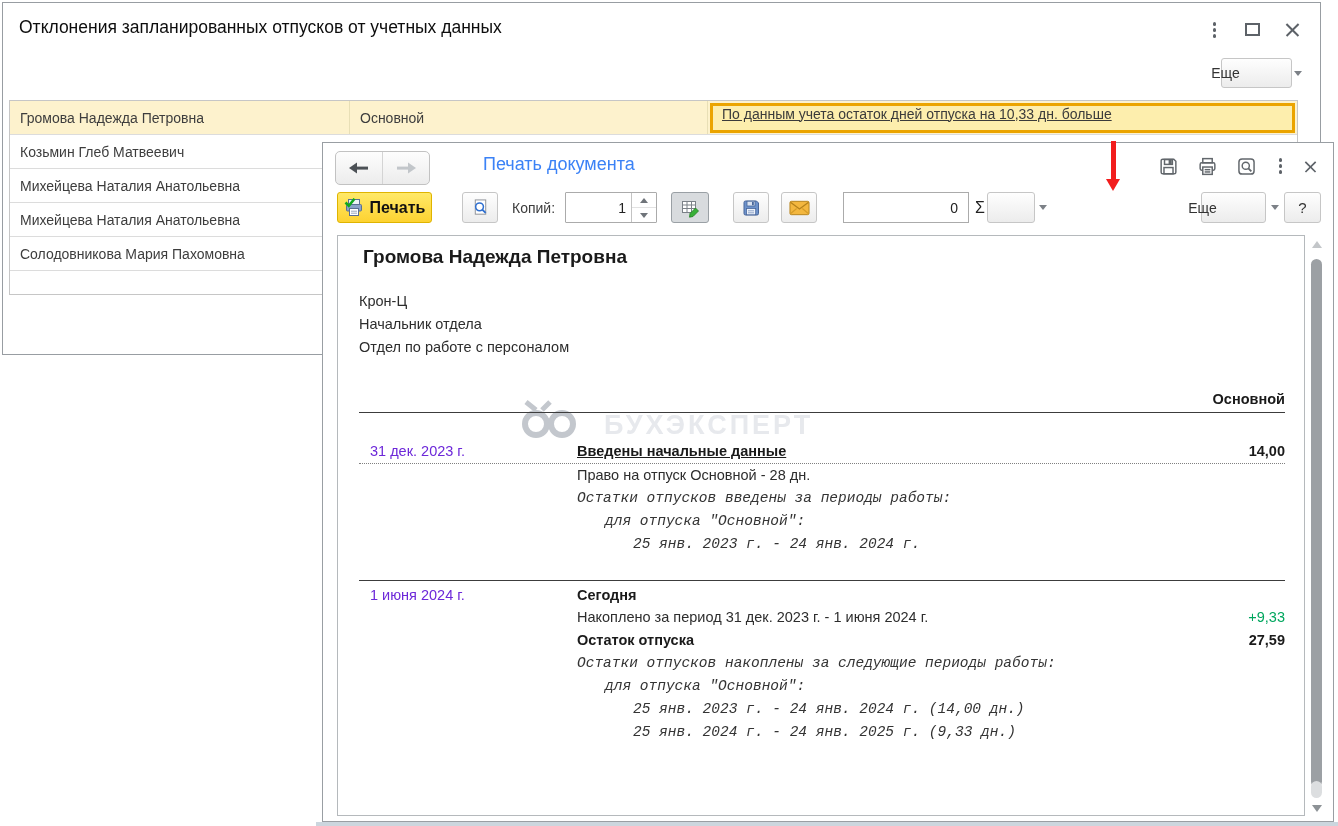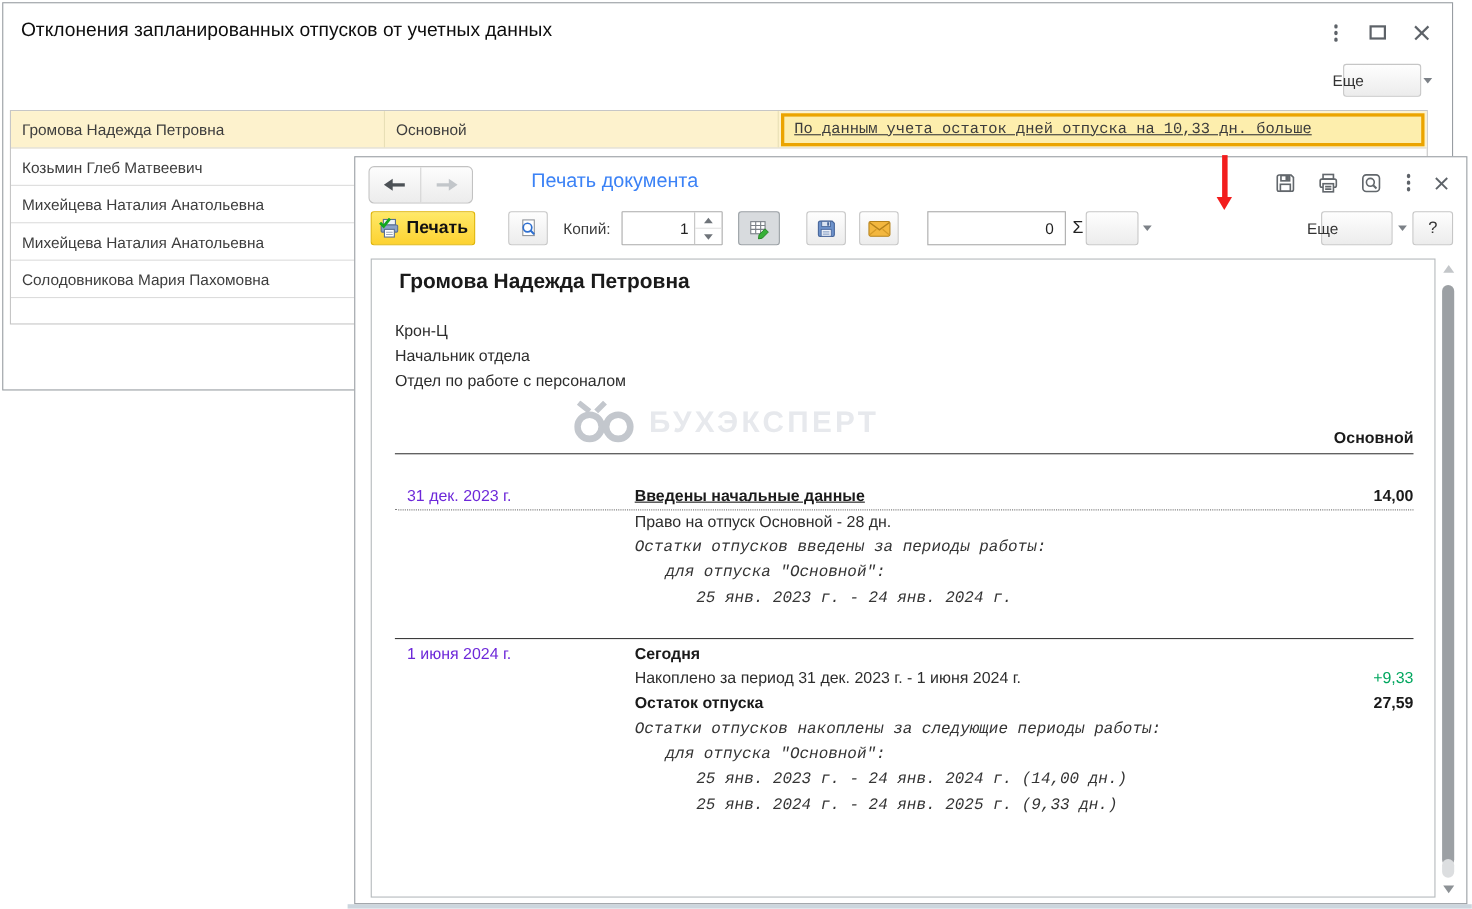--- a/index.html
+++ b/index.html
@@ -29,22 +29,22 @@
   
   .mw-table { position:absolute; left:6px; top:97px; width:1289px; border:1px solid #c6c6c6; background:#fff; }
   .trow { display:flex; height:34px; align-items:center; border-bottom:1px solid #dcdcdc;
           font-size:14px; color:#3d3d3d; }
   .trow:last-child { border-bottom:none; height:23px; }
   .c1 { width:340px; padding-left:10px; align-self:stretch; display:flex; align-items:center; }
   .c2 { width:358px; padding-left:10px; align-self:stretch; display:flex; align-items:center; }
   .c3 { flex:1; align-self:stretch; display:flex; align-items:center; }
   .trow.selected { background:#fdf2cd; }
   .trow.selected .c1,.trow.selected .c2 { border-right:1px solid #e8dfb6; }
-  .link-cell { margin:1px 2px; flex:1; height:30px; display:flex; align-items:center;
-               border:3px solid #eba400; background:#fdeead; padding:0 9px;font-family:Liberation Mono, monospace; }
+  .link-cell { margin:1px 2px; flex:1; height:30px; display:flex; align-items:flex-start;
+               border:3px solid #eba400; background:#fdeead; padding:0 9px; }
   .link-cell span { text-decoration:underline; color:#3b3b3b; cursor:pointer; }
 
   
   .dialog { position:absolute; left:322px; top:142px; width:1012px; height:680px;
             background:#fff; border:1px solid #999ea3; z-index:10; }
   .nav-group { position:absolute; left:12px; top:8px; width:95px; height:34px;
                border:1px solid #c2c2c2; border-radius:5px; display:flex;
                background:linear-gradient(#fdfdfd,#ececec); overflow:hidden; }
   .nav-seg { flex:1; display:flex; align-items:center; justify-content:center; cursor:pointer; }
   .nav-seg:first-child { border-right:1px solid #d4d4d4; }
@@ -82,21 +82,21 @@
   .help-btn { left:961px; width:37px; font-size:15px; }
 
   
   .viewport { position:absolute; left:14px; top:92px; width:968px; height:581px;
               border:1px solid #b5b9bc; background:#fff; overflow:hidden; }
   .doc { position:relative; width:100%; height:100%; padding:8px 19px 0 21px;
          font-size:14.5px; color:#2d2d2d; line-height:23px; }
   .doc-h1 { font-size:19px; font-weight:bold; color:#1a1a1a; margin:1px 0 21px 4px; line-height:24px; }
   .right-head { text-align:right; font-weight:bold; margin-top:29px; line-height:22px; color:#1a1a1a; }
   .hline { border-bottom:1px solid #3c3c3c; margin-top:2px; }
-  .watermark { position:absolute; left:184px; top:128px; display:flex; align-items:center; gap:10px;
+  .watermark { position:absolute; left:184px; top:164px; display:flex; align-items:flex-end; gap:24px;
                pointer-events:none; }
   .wm-text { font-size:27px; font-weight:bold; letter-spacing:3px; color:#e7e9ed; line-height:30px; }
   .sec-head { display:flex; line-height:22px; }
   .sec-head.first { margin-top:27px; border-bottom:1px dotted #808080; padding-bottom:1px; }
   .sec-date { width:218px; padding-left:11px; font-weight:normal; color:#6d28d9; }
   .sec-mid { flex:1; }
   .sec-val { width:90px; text-align:right; }
   .b { font-weight:bold; color:#1a1a1a; }
   .u { text-decoration:underline; }
   .it { font-style:italic; color:#343434;font-family:Liberation Mono, monospace; }

